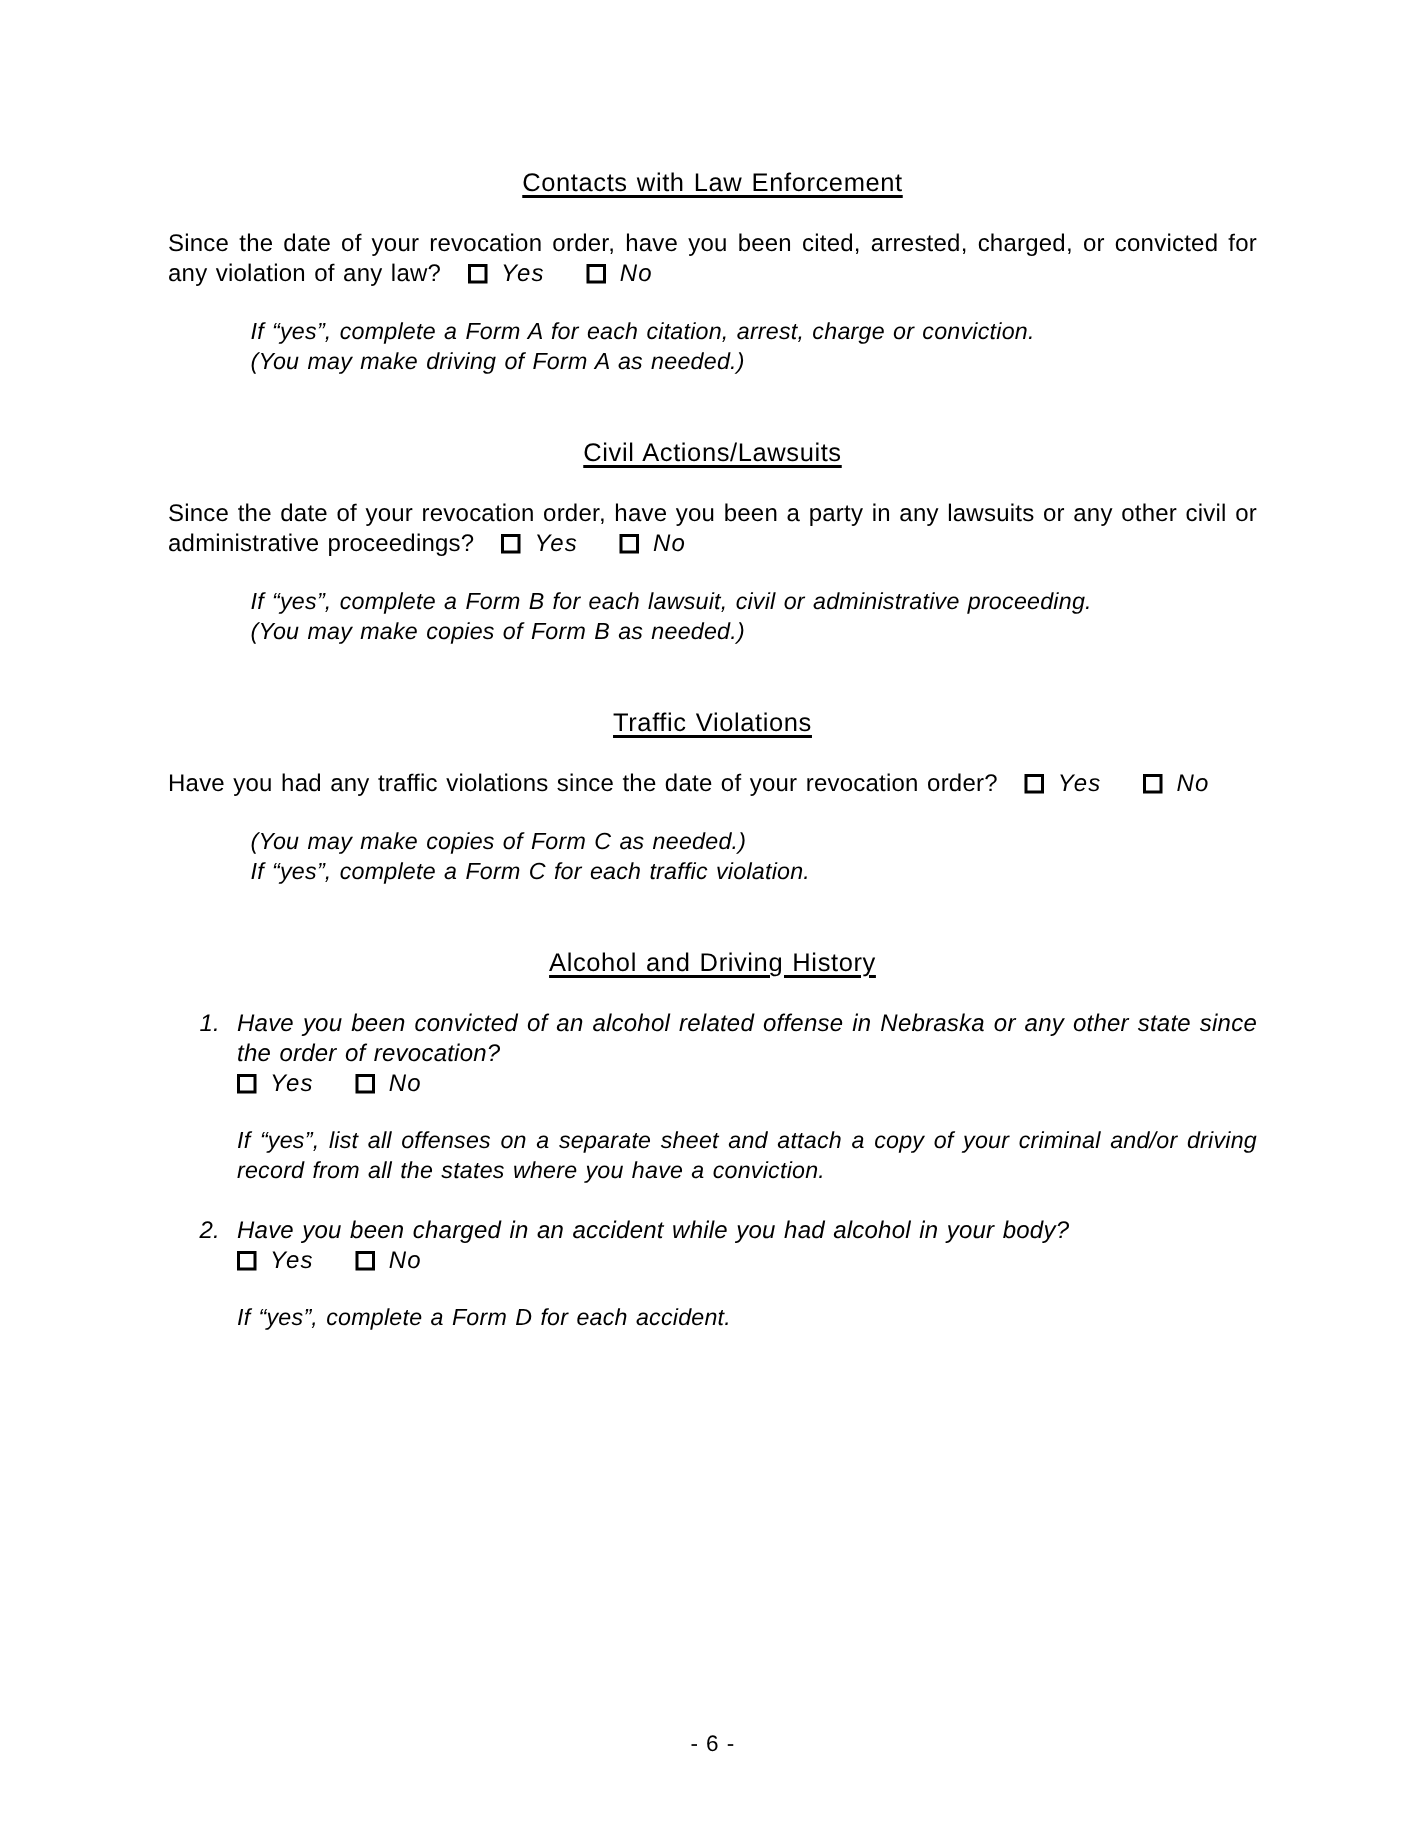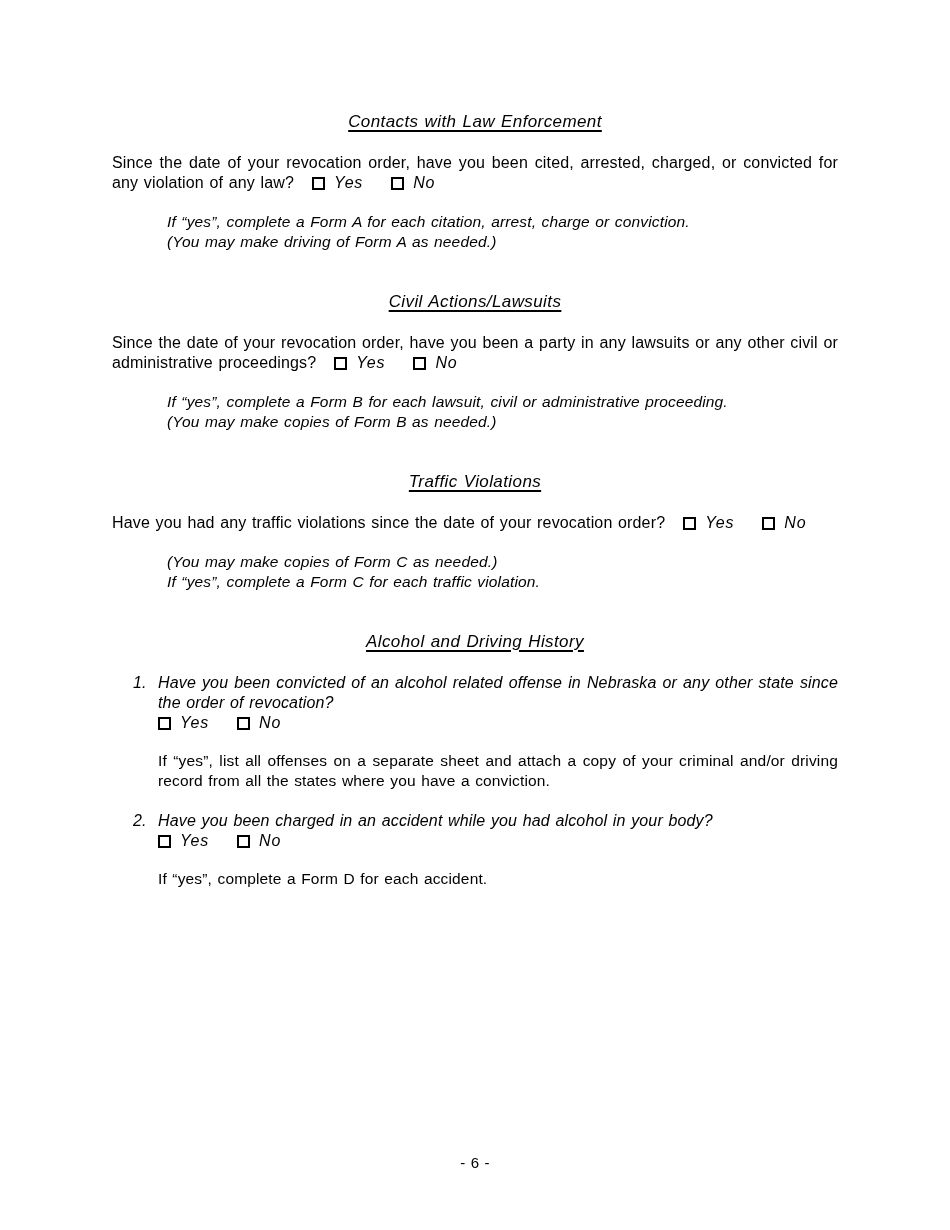--- a/index.html
+++ b/index.html
@@ -24,21 +24,20 @@
     top: 111px;
     width: 726px;
   }
   h2.sec-title {
     font-size: 17px;
     font-weight: 400;
     line-height: 21px;
     text-align: center;
     letter-spacing: 0.4px;
     margin-bottom: 21px;
-    font-style: italic;
   }
   h2.sec-title span {
     text-decoration: underline;
     text-decoration-thickness: 1.5px;
     text-underline-offset: 3px;
   }
   p.question {
     text-align: justify;
     margin-bottom: 19px;
   }
@@ -79,20 +78,21 @@
     font-style: italic;
   }
   .alc-body { flex: 1; min-width: 0; }
   .alc-q {
     font-style: italic;
     text-align: justify;
   }
   .cb-row { line-height: 20px; }
   .cb-row .cb-pair + .cb-pair { margin-left: 28px; }
   .alc-note {
+    font-style: italic;
     font-size: 15.5px;
     margin-top: 18px;
   }
   .alc-note .just { text-align: justify; }
   .footer {
     position: absolute;
     top: 1153px;
     left: 0;
     width: 100%;
     text-align: center;

